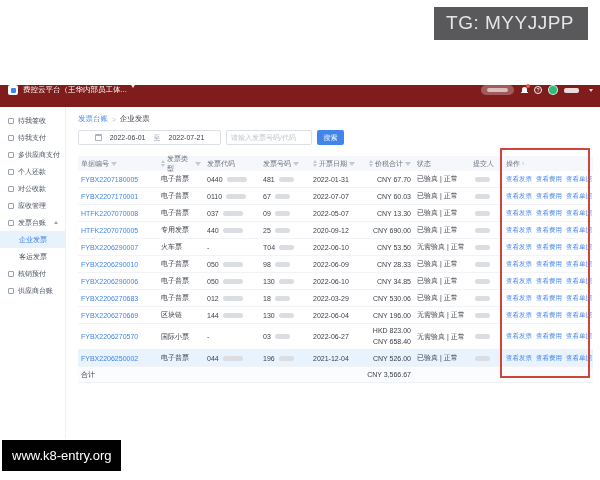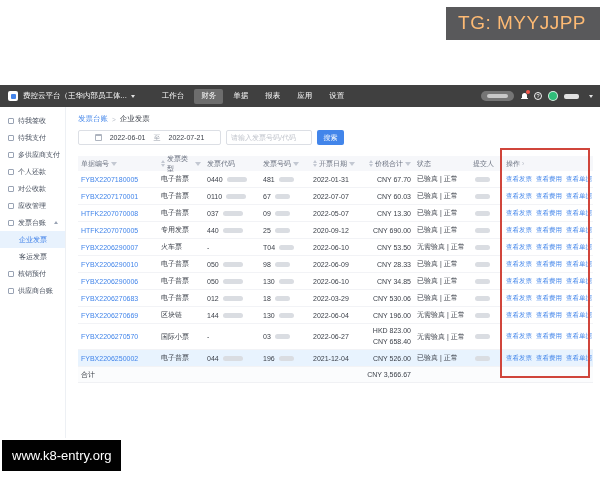--- a/index.html
+++ b/index.html
@@ -1,29 +1,29 @@
 <!DOCTYPE html>
 <html><head>
 <meta charset="utf-8">
 <style>
   * { margin:0; padding:0; box-sizing:border-box; font-family:"Liberation Sans","DejaVu Sans",sans-serif; }
   html,body { width:600px; height:480px; }
   body { position:relative; background:#fff; overflow:hidden; }
 
   
-  .tg-box { position:absolute; top:7px; right:0; background:#59595b; color:#fdba74;
+  .tg-box { position:absolute; top:7px; right:12px; background:#59595b; color:#e5e5e5;
             font-size:19px; letter-spacing:.5px; padding:5px 14px 6px 12px; z-index:30; }
   .site-box { position:absolute; top:440px; left:2px; background:#010101; color:#fff;
               font-size:13px; padding:8px 10px; z-index:30; }
   .redbox { position:absolute; left:500px; top:148px; width:90px; height:230px;
             border:2px solid #d0453b; z-index:20; pointer-events:none; }
 
   
-  .topbar { position:absolute; top:85px; left:0; width:600px; height:22px; background:#404040;
-            display:flex; align-items:center; color:#fff; z-index:5; }
+  .topbar { position:absolute; top:85px; left:0; width:600px; height:22px; background:#7f1d1d;
+            display:flex; align-items:flex-start; color:#fff; z-index:5; }
   .logo { width:10px; height:10px; background:#fff; border-radius:2px; margin:0 5px 0 8px; position:relative; flex:none; }
   .logo::after { content:""; position:absolute; inset:2.5px; background:#4484ea; border-radius:1px; }
   .app-title { font-size:7.5px; white-space:nowrap; }
   .dd-caret { width:0; height:0; border-left:2.5px solid transparent; border-right:2.5px solid transparent;
               border-top:3px solid rgba(255,255,255,.85); margin-left:4px; flex:none; }
   .topnav { display:flex; margin-left:20px; gap:3px; }
   .nav-item { font-size:7.5px; padding:2.5px 7px; border-radius:2px; cursor:pointer; white-space:nowrap; }
   .nav-item.active { background:rgba(255,255,255,.24); }
   .topbar-right { margin-left:auto; display:flex; align-items:center; gap:6px; padding-right:7px; }
   .pill-btn { width:33px; height:10px; border-radius:5px; background:rgba(255,255,255,.28); position:relative; cursor:pointer; }
@@ -97,28 +97,20 @@
 <body>
 
 <div class="tg-box">TG: MYYJJPP</div>
 <div class="site-box">www.k8-entry.org</div>
 <div class="redbox"></div>
 
 <div class="topbar">
   <span class="logo"></span>
   <span class="app-title">费控云平台（王华内部员工体...</span>
   <span class="dd-caret"></span>
-  <div class="topnav">
-      <span class="nav-item">工作台</span>
-      <span class="nav-item active">财务</span>
-      <span class="nav-item">单据</span>
-      <span class="nav-item">报表</span>
-      <span class="nav-item">应用</span>
-      <span class="nav-item">设置</span>
-    </div>
   <div class="topbar-right">
     <span class="pill-btn"></span>
     <span class="bell">
         <span class="dot"></span>
       </span>
     <span class="help">?</span>
     <span class="avatar"></span>
     <span class="user-blob"></span>
     <span class="dd-caret"></span>
   </div>

